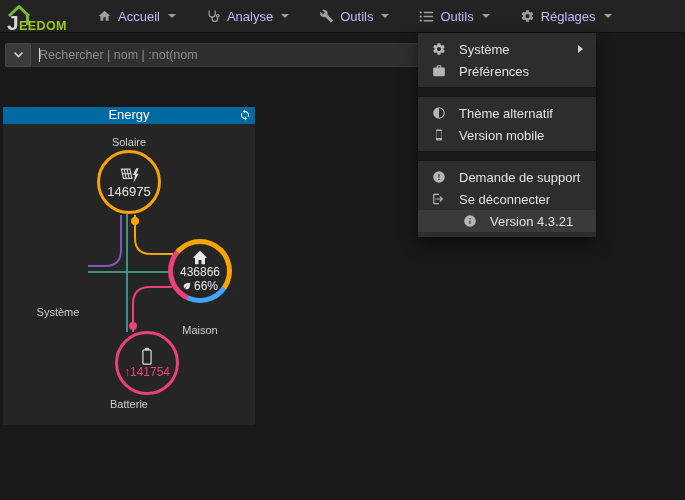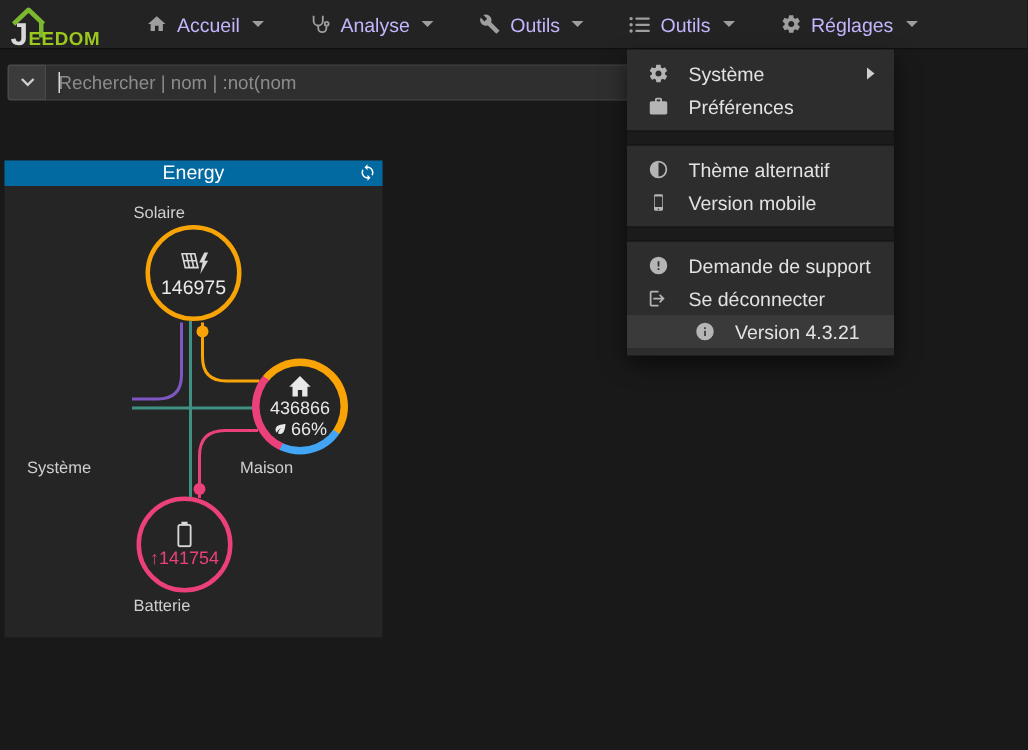--- a/index.html
+++ b/index.html
@@ -47,21 +47,21 @@
   .widget-title { width:100%; text-align:center; color:#fff; font-size:13px; }
   .widget-refresh { position:absolute; right:4px; top:2px; cursor:pointer; display:flex; }
   .widget-body { position:relative; width:252px; height:301px; }
   .links { position:absolute; inset:0; }
 
   .node { position:absolute; width:64px; height:64px; border-radius:50%;
           display:flex; flex-direction:column; align-items:center; justify-content:center;
           gap:1px; cursor:pointer; background:#252525; z-index:2; }
   .node.ring3 { border:3px solid; }
   .node-value { font-size:12px; color:#e8e8e8; line-height:13px; }
-  .node-label { position:absolute; color:#cfcfcf; font-size:11px; text-align:left; width:80px; z-index:2; }
+  .node-label { position:absolute; color:#cfcfcf; font-size:11px; text-align:center; width:80px; z-index:2; }
 
   .node-maison { background:conic-gradient(from 205deg, #ec407a 0 105deg, #f8a306 105deg 280deg, #42a5f5 280deg 360deg); }
   .node-maison::before { content:""; position:absolute; inset:5px; border-radius:50%; background:#252525; }
   .node-maison > * { position:relative; z-index:1; }
   .eco-row { display:flex; align-items:center; gap:2px; font-size:12px; color:#e8e8e8; line-height:13px; }
 </style>
 </head>
 <body>
 
 <div class="page">
@@ -234,36 +234,36 @@
             <path d="M4 2 H14 L16.5 13 H6.5 Z"></path>
             <path d="M7.3 2 L9.8 13 M10.7 2 L13.2 13 M5.2 7.5 H15.6"></path>
           </g>
           <polygon points="21.5,1 17.5,9 20.2,9 18.3,18 24.5,7.5 21.6,7.5 24.5,1" fill="#d8d8d8"></polygon>
         </svg>
         <span class="node-value" style="font-size:13px;">146975</span>
       </div>
 
       <div class="node-label" style="left:15px; top:182px;">Système</div>
 
-      <div class="node-label" style="left:157px; top:182px;">Maison</div>
+      <div class="node-label" style="left:157px; top:200px;">Maison</div>
       <div class="node node-maison" style="left:165px; top:115px;align-items:center;">
         <svg width="18" height="15" viewBox="0 0 24 21" fill="#e8e8e8">
           <path d="M10 20v-6h4v6h5v-9h3L12 1 2 11h3v9z"></path>
         </svg>
         <span class="node-value">436866</span>
         <span class="eco-row">
           <svg width="10" height="10" viewBox="0 0 24 24" fill="#e8e8e8">
             <path d="M6.05 8.05c-2.73 2.73-2.73 7.15-.02 9.88 1.47-3.4 4.09-6.24 7.36-7.93-2.77 2.34-4.71 5.61-5.39 9.32 2.6 1.23 5.8.78 7.95-1.37C19.43 14.47 20 4 20 4S9.53 4.57 6.05 8.05z"></path>
           </svg>
           <span>66%</span>
         </span>
       </div>
 
       <div class="node-label" style="left:86px; top:274px;">Batterie</div>
-      <div class="node ring3" style="left:88px; top:207px; border-color:#ec407a;">
+      <div class="node ring3" style="left:112px; top:207px; border-color:#ec407a;">
         <svg width="12" height="18" viewBox="0 0 14 22">
           <rect x="4.5" y="1" width="5" height="3" fill="#d8d8d8"></rect>
           <rect x="2" y="3.5" width="10" height="17.5" rx="1.5" fill="none" stroke="#d8d8d8" stroke-width="1.5"></rect>
         </svg>
         <span class="node-value" style="color:#ec407a;">↑141754</span>
       </div>
     </div>
   </div>
 
 </div>

